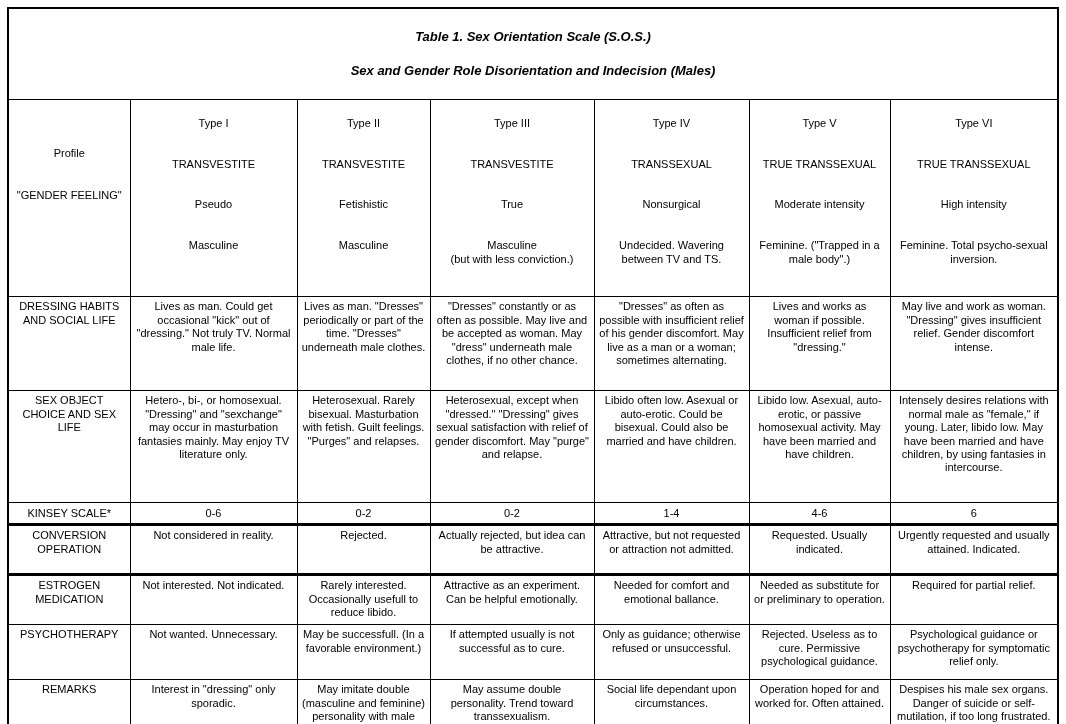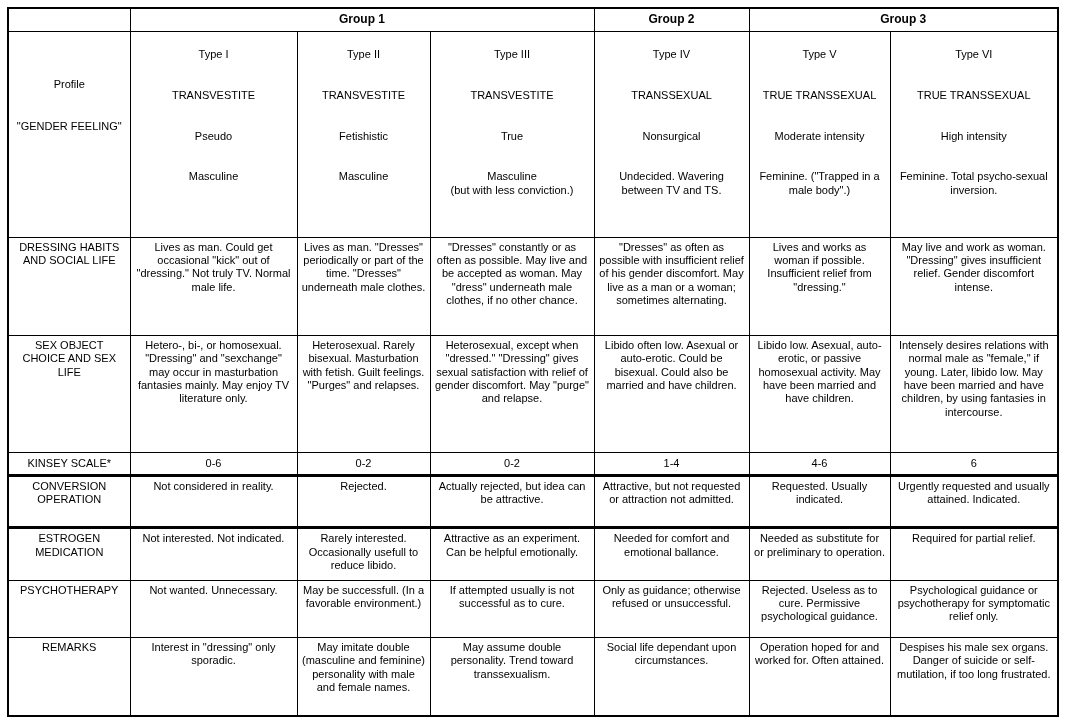--- a/index.html
+++ b/index.html
@@ -65,27 +65,27 @@
     <col style="width:122px">
         <col style="width:167px">
         <col style="width:133px">
         <col style="width:164px">
         <col style="width:155px">
         <col style="width:141px">
         <col style="width:168px">
   </colgroup>
 
   <tbody>
-
-  <tr class="h-group">
-    <td></td>
-    <td colspan="3" class="group-cell">Group 1</td>
-    <td class="group-cell">Group 2</td>
-    <td colspan="2" class="group-cell">Group 3</td>
-  </tr>
+        <tr class="h-title">
+    <td colspan="7" class="title-cell">
+      <div class="tline">Table 1. Sex Orientation Scale (S.O.S.)</div>
+      <div class="tline">Sex and Gender Role Disorientation and Indecision (Males)</div>
+    </td>
+  </tr>
+
 
   <tr class="h-profile">
     <td class="profile-label">
       <div class="plabel">Profile</div>
       <div class="plabel">"GENDER FEELING"</div>
     </td>
     <td class="profile-cell">
       <div class="pline">Type I</div>
       <div class="pline">TRANSVESTITE</div>
       <div class="pline">Pseudo</div>

